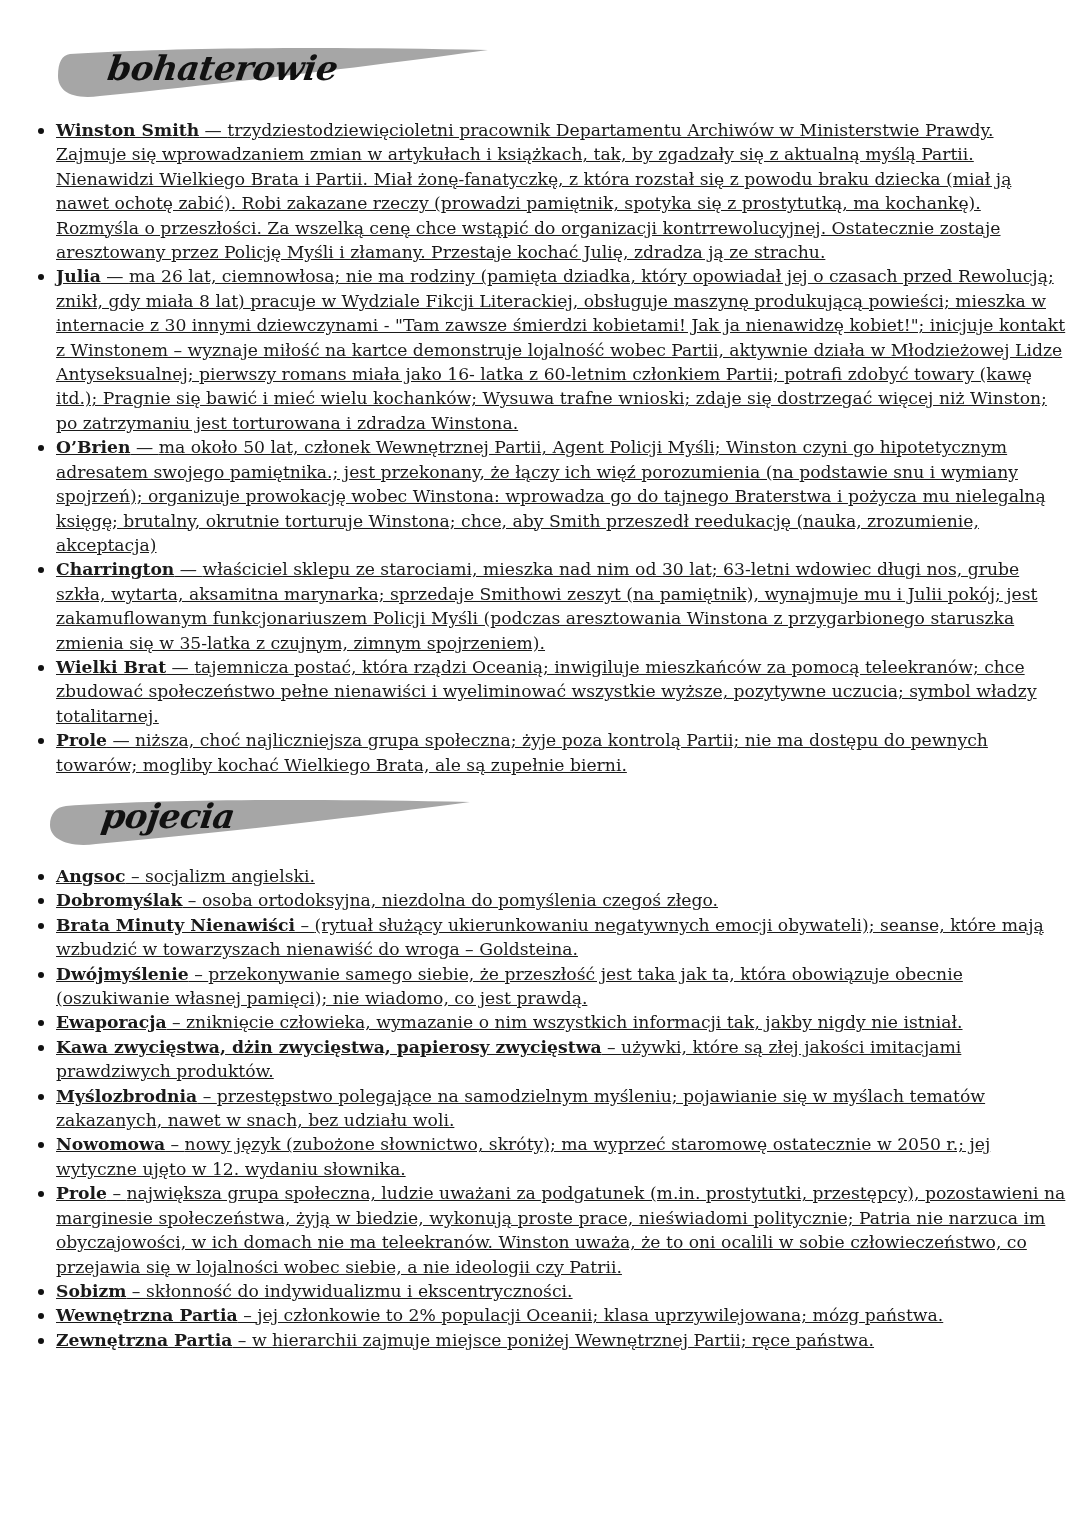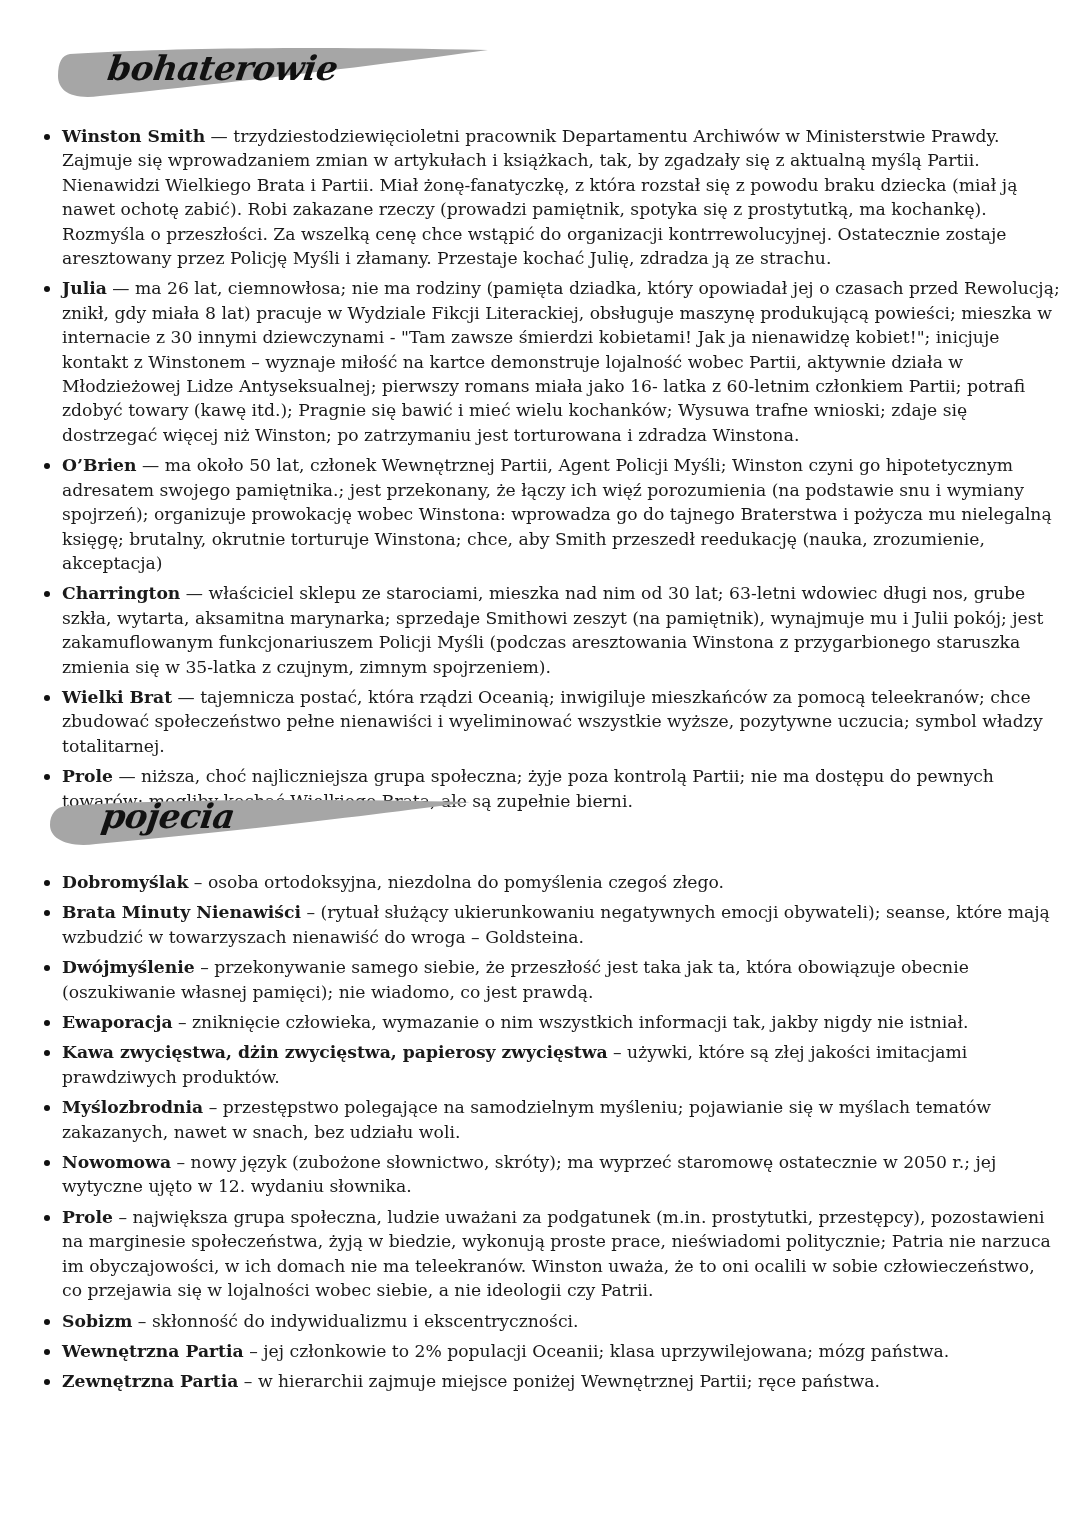--- a/index.html
+++ b/index.html
@@ -36,22 +36,23 @@
       left: 34px;
       margin: 0;
       padding: 0 0 0 22px;
       list-style: none;
       width: 1010px;
       font-size: 17.2px;
       line-height: 24.4px;
     }
     ul.list li {
       position: relative;
-      margin: 6px;
+      margin: 0;
       padding: 0;
+      text-decoration: underline;
     }
     ul.list li::before {
       content: "";
       position: absolute;
       left: -18px;
       top: 10px;
       width: 6px;
       height: 6px;
       border-radius: 50%;
       background: #111;
@@ -80,20 +81,21 @@
 </ul>
 
 <div class="banner banner-2">
   <svg width="440" height="70" viewBox="0 0 440 70">
     <path d="M26 16 C 110 10, 270 8, 430 12 C 340 24, 210 40, 56 54 C 26 58, 10 48, 10 35 C 10 24, 16 17, 26 16 Z" fill="#a6a6a6"></path>
   </svg>
   <span class="banner-title">pojecia</span>
 </div>
 
 <ul class="list list-2">
+  <li><span class="term">Angsoc</span><span> – </span><span>socjalizm angielski.</span></li>
   <li><span class="term">Dobromyślak</span><span> – </span><span>osoba ortodoksyjna, niezdolna do pomyślenia czegoś złego.</span></li>
   <li><span class="term">Brata Minuty Nienawiści</span><span> – </span><span>(rytuał służący ukierunkowaniu negatywnych emocji obywateli); seanse, które mają wzbudzić w towarzyszach nienawiść do wroga – Goldsteina.</span></li>
   <li><span class="term">Dwójmyślenie</span><span> – </span><span>przekonywanie samego siebie, że przeszłość jest taka jak ta, która obowiązuje obecnie (oszukiwanie własnej pamięci); nie wiadomo, co jest prawdą.</span></li>
   <li><span class="term">Ewaporacja</span><span> – </span><span>zniknięcie człowieka, wymazanie o nim wszystkich informacji tak, jakby nigdy nie istniał.</span></li>
   <li><span class="term">Kawa zwycięstwa, dżin zwycięstwa, papierosy zwycięstwa</span><span> – </span><span>używki, które są złej jakości imitacjami prawdziwych produktów.</span></li>
   <li><span class="term">Myślozbrodnia</span><span> – </span><span>przestępstwo polegające na samodzielnym myśleniu; pojawianie się w myślach tematów zakazanych, nawet w snach, bez udziału woli.</span></li>
   <li><span class="term">Nowomowa</span><span> – </span><span>nowy język (zubożone słownictwo, skróty); ma wyprzeć staromowę ostatecznie w 2050 r.; jej wytyczne ujęto w 12. wydaniu słownika.</span></li>
   <li><span class="term">Prole</span><span> – </span><span>największa grupa społeczna, ludzie uważani za podgatunek (m.in. prostytutki, przestępcy), pozostawieni na marginesie społeczeństwa, żyją w biedzie, wykonują proste prace, nieświadomi politycznie; Patria nie narzuca im obyczajowości, w ich domach nie ma teleekranów. Winston uważa, że to oni ocalili w sobie człowieczeństwo, co przejawia się w lojalności wobec siebie, a nie ideologii czy Patrii.</span></li>
   <li><span class="term">Sobizm</span><span> – </span><span>skłonność do indywidualizmu i ekscentryczności.</span></li>
   <li><span class="term">Wewnętrzna Partia</span><span> – </span><span>jej członkowie to 2% populacji Oceanii; klasa uprzywilejowana; mózg państwa.</span></li>

